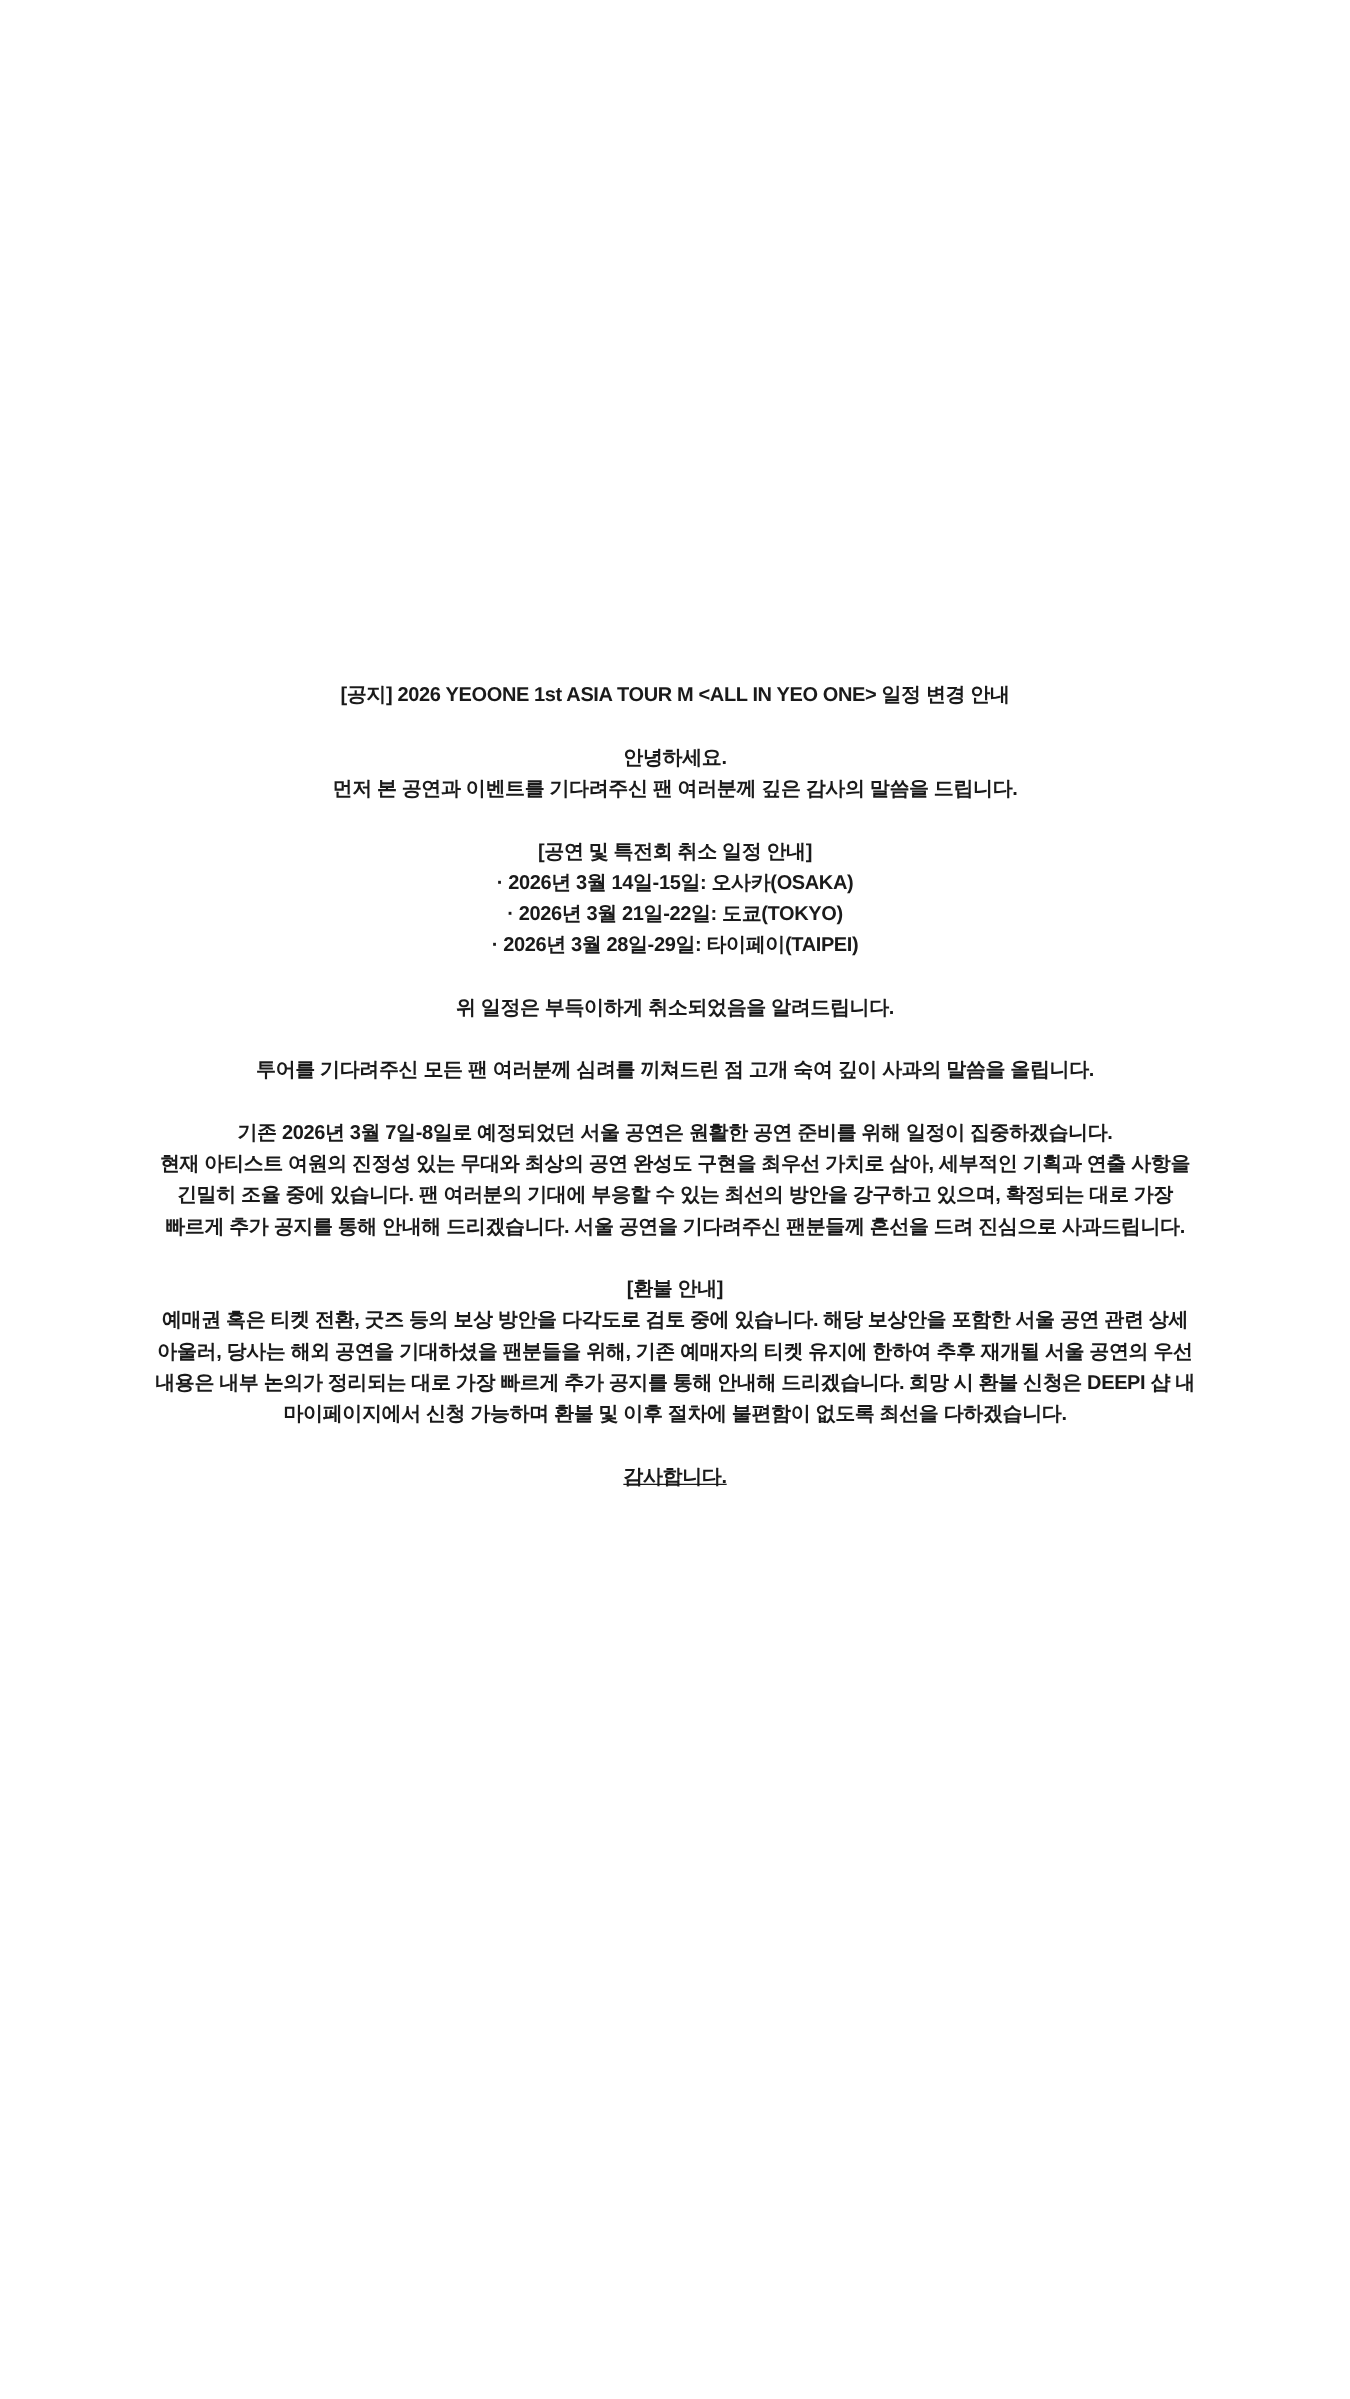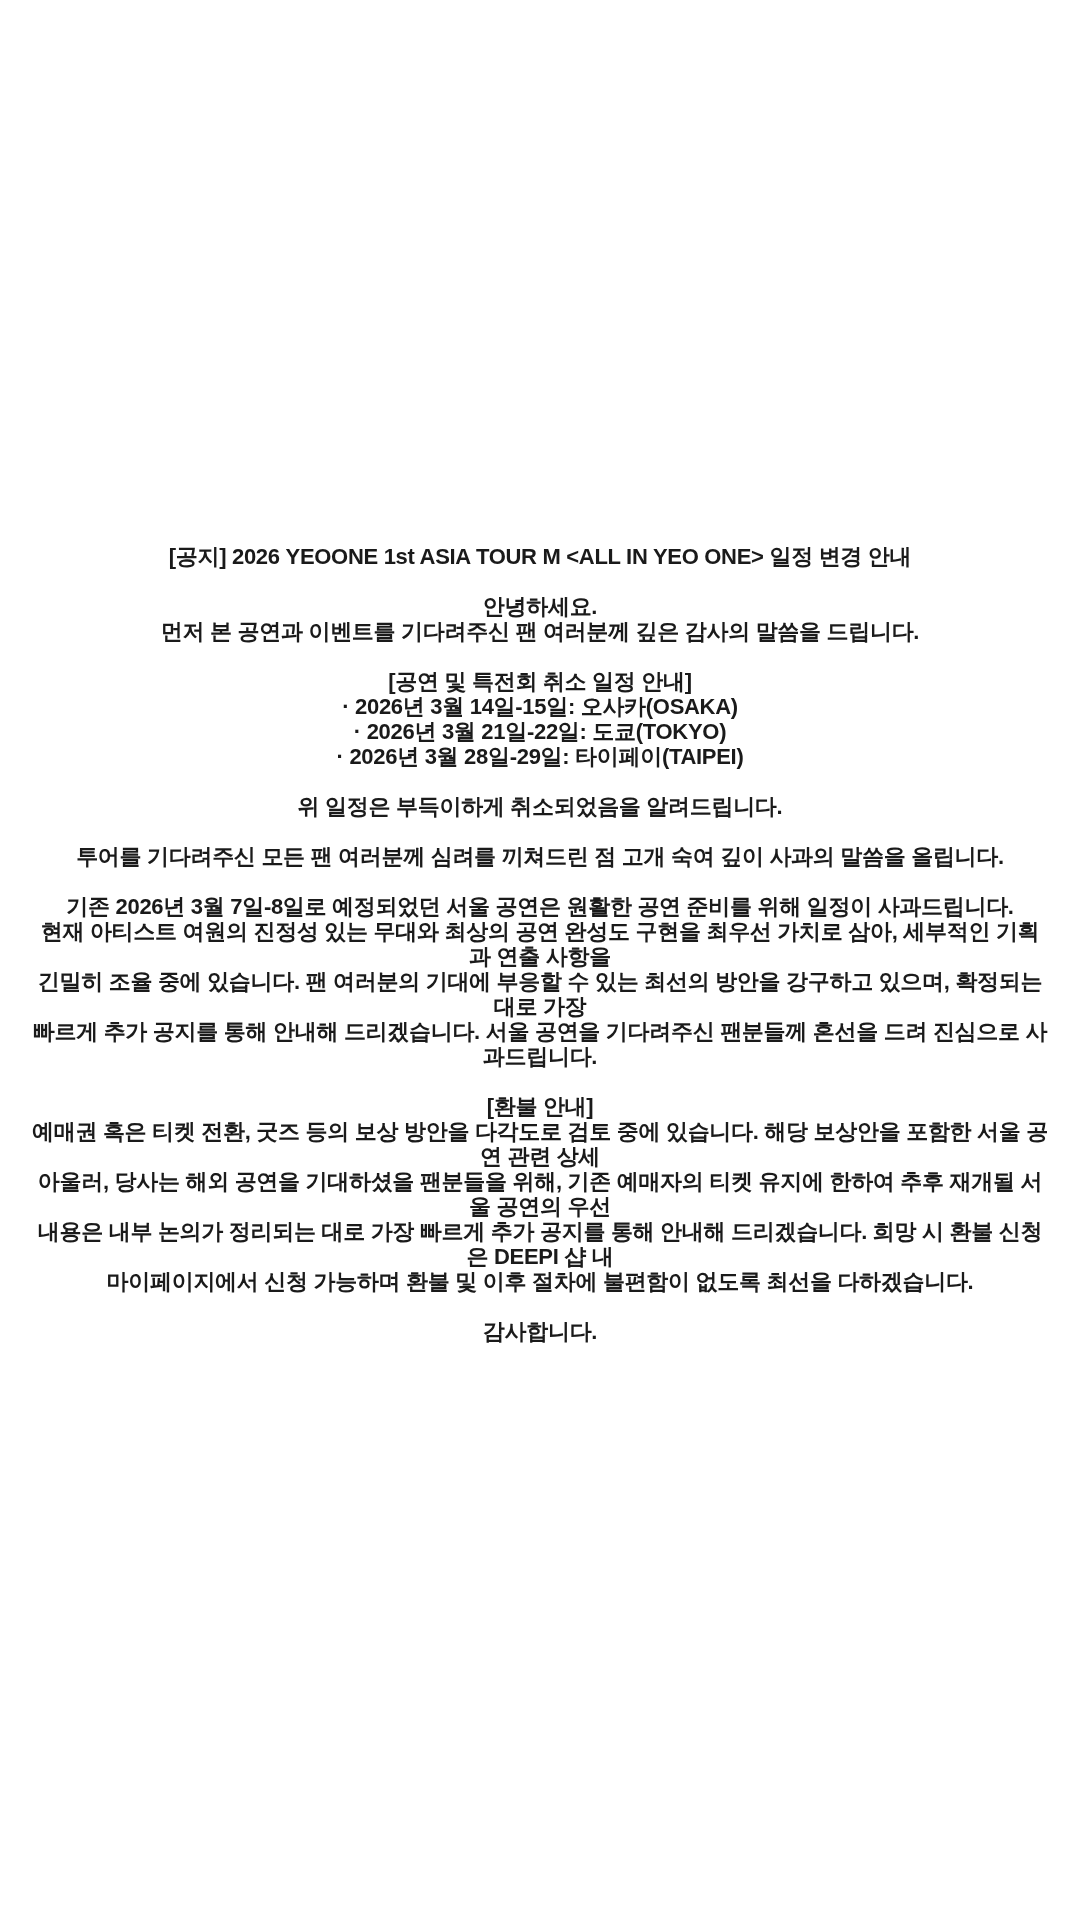--- a/index.html
+++ b/index.html
@@ -12,30 +12,31 @@
     height: 1919px;
     font-family: "Liberation Sans", "DejaVu Sans", sans-serif;
   }
   .notice {
     box-sizing: border-box;
     width: 1020px;
     margin: 0 auto;
     padding-top: 544px;
     text-align: center;
     color: #1a1a1a;
-    font-size: 22px;
+    font-size: 16px;
     line-height: 25px;
     font-weight: 700;
     letter-spacing: -0.3px;
   }
   .para {
     margin: 0 0 25px 0;
   }
   .para:last-child {
     margin-bottom: 2px;
+    text-decoration: underline;
   }
   .line {
     min-height: 25px;
   }
 </style>
 </head>
 <body>
 
 <div class="notice">
 
@@ -58,21 +59,21 @@
 
   <div class="para">
     <div class="line">위 일정은 부득이하게 취소되었음을 알려드립니다.</div>
   </div>
 
   <div class="para">
     <div class="line">투어를 기다려주신 모든 팬 여러분께 심려를 끼쳐드린 점 고개 숙여 깊이 사과의 말씀을 올립니다.</div>
   </div>
 
   <div class="para">
-    <div class="line">기존 2026년 3월 7일-8일로 예정되었던 서울 공연은 원활한 공연 준비를 위해 일정이 사과드립니다.</div>
+    <div class="line">기존 2026년 3월 7일-8일로 예정되었던 서울 공연은 원활한 공연 준비를 위해 일정이 집중하겠습니다.</div>
     <div class="line">현재 아티스트 여원의 진정성 있는 무대와 최상의 공연 완성도 구현을 최우선 가치로 삼아, 세부적인 기획과 연출 사항을</div>
     <div class="line">긴밀히 조율 중에 있습니다. 팬 여러분의 기대에 부응할 수 있는 최선의 방안을 강구하고 있으며, 확정되는 대로 가장</div>
     <div class="line">빠르게 추가 공지를 통해 안내해 드리겠습니다. 서울 공연을 기다려주신 팬분들께 혼선을 드려 진심으로 사과드립니다.</div>
   </div>
 
   <div class="para">
     <div class="line">[환불 안내]</div>
     <div class="line">예매권 혹은 티켓 전환, 굿즈 등의 보상 방안을 다각도로 검토 중에 있습니다. 해당 보상안을 포함한 서울 공연 관련 상세</div>
     <div class="line">아울러, 당사는 해외 공연을 기대하셨을 팬분들을 위해, 기존 예매자의 티켓 유지에 한하여 추후 재개될 서울 공연의 우선</div>
     <div class="line">내용은 내부 논의가 정리되는 대로 가장 빠르게 추가 공지를 통해 안내해 드리겠습니다. 희망 시 환불 신청은 DEEPI 샵 내</div>

